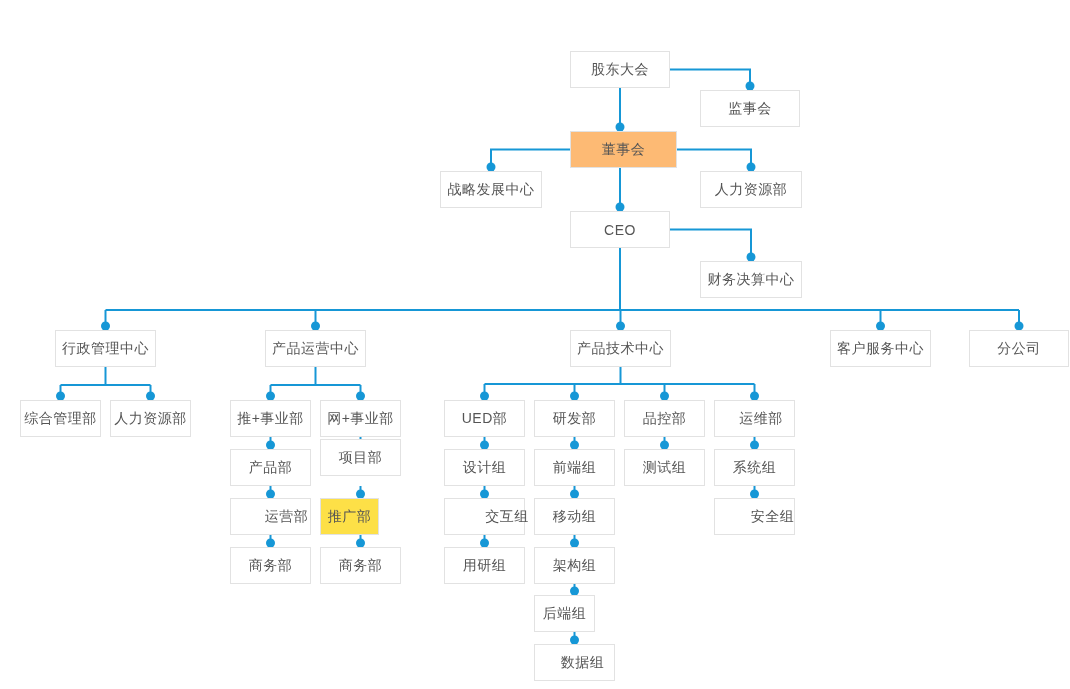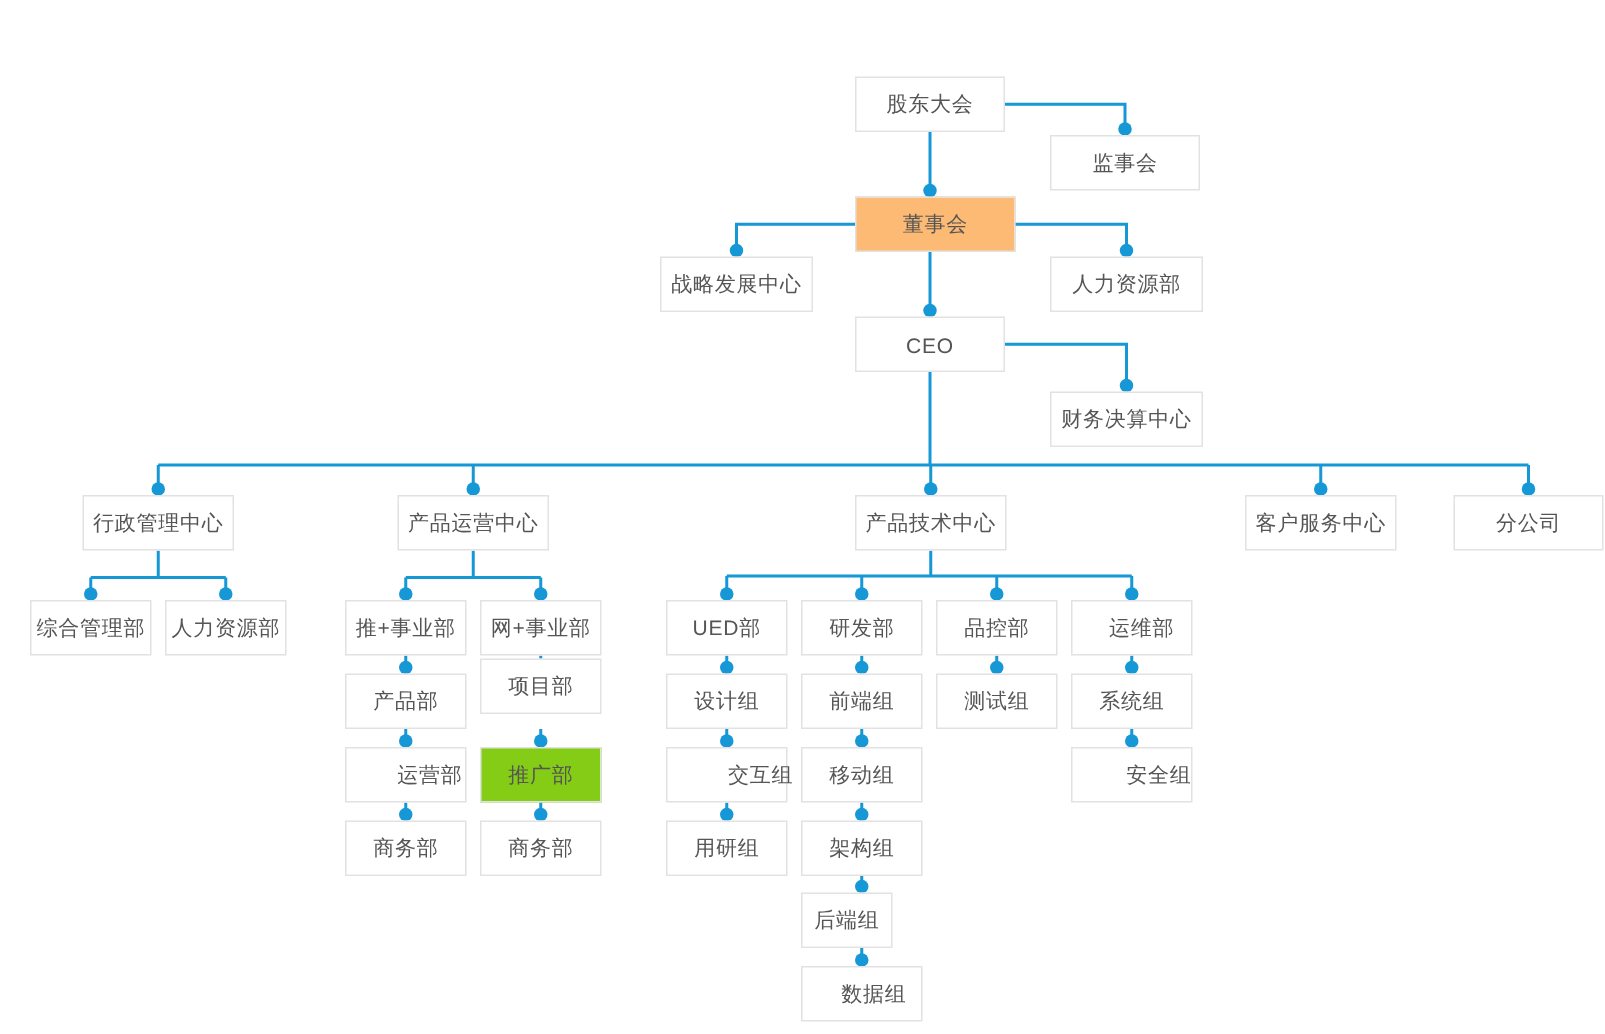--- a/index.html
+++ b/index.html
@@ -135,21 +135,21 @@
       <div class="node" style="left: 830px; top: 330px; width: 101px; height: 37px; border-color: rgb(226, 226, 226); color: rgb(85, 85, 85); background: rgb(255, 255, 255);">客户服务中心</div>
       <div class="node" style="left: 969px; top: 330px; width: 100px; height: 37px; border-color: rgb(226, 226, 226); color: rgb(85, 85, 85); background: rgb(255, 255, 255);">分公司</div>
       <div class="node" style="left: 20px; top: 400px; width: 81px; height: 37px; border-color: rgb(226, 226, 226); color: rgb(85, 85, 85); background: rgb(255, 255, 255);">综合管理部</div>
       <div class="node" style="left: 110px; top: 400px; width: 81px; height: 37px; border-color: rgb(226, 226, 226); color: rgb(85, 85, 85); background: rgb(255, 255, 255);">人力资源部</div>
       <div class="node" style="left: 230px; top: 400px; width: 81px; height: 37px; border-color: rgb(226, 226, 226); color: rgb(85, 85, 85); background: rgb(255, 255, 255);">推+事业部</div>
       <div class="node" style="left: 320px; top: 400px; width: 81px; height: 37px; border-color: rgb(226, 226, 226); color: rgb(85, 85, 85); background: rgb(255, 255, 255);">网+事业部</div>
       <div class="node" style="left: 230px; top: 449px; width: 81px; height: 37px; border-color: rgb(226, 226, 226); color: rgb(85, 85, 85); background: rgb(255, 255, 255);">产品部</div>
       <div class="node" style="left: 230px; top: 498px; width: 81px; height: 37px; border-color: rgb(226, 226, 226); color: rgb(85, 85, 85); background: rgb(255, 255, 255); padding-left: 32px;">运营部</div>
       <div class="node" style="left: 230px; top: 547px; width: 81px; height: 37px; border-color: rgb(226, 226, 226); color: rgb(85, 85, 85); background: rgb(255, 255, 255);">商务部</div>
       <div class="node" style="left: 320px; top: 439px; width: 81px; height: 37px; border-color: rgb(226, 226, 226); color: rgb(85, 85, 85); background: rgb(255, 255, 255);">项目部</div>
-      <div class="node" style="left: 320px; top: 498px; width: 81px; height: 37px; border-color: rgb(226, 226, 226); color: rgb(85, 85, 85); background: #84cc16;">推广部</div>
+      <div class="node" style="left: 320px; top: 498px; width: 59px; height: 37px; border-color: rgb(226, 226, 226); color: rgb(85, 85, 85); background: #fde047;">推广部</div>
       <div class="node" style="left: 320px; top: 547px; width: 81px; height: 37px; border-color: rgb(226, 226, 226); color: rgb(85, 85, 85); background: rgb(255, 255, 255);">商务部</div>
       <div class="node" style="left: 444px; top: 400px; width: 81px; height: 37px; border-color: rgb(226, 226, 226); color: rgb(85, 85, 85); background: rgb(255, 255, 255);">UED部</div>
       <div class="node" style="left: 444px; top: 449px; width: 81px; height: 37px; border-color: rgb(226, 226, 226); color: rgb(85, 85, 85); background: rgb(255, 255, 255);">设计组</div>
       <div class="node" style="left: 444px; top: 498px; width: 81px; height: 37px; border-color: rgb(226, 226, 226); color: rgb(85, 85, 85); background: rgb(255, 255, 255); padding-left: 45px;">交互组</div>
       <div class="node" style="left: 444px; top: 547px; width: 81px; height: 37px; border-color: rgb(226, 226, 226); color: rgb(85, 85, 85); background: rgb(255, 255, 255);">用研组</div>
       <div class="node" style="left: 534px; top: 400px; width: 81px; height: 37px; border-color: rgb(226, 226, 226); color: rgb(85, 85, 85); background: rgb(255, 255, 255);">研发部</div>
       <div class="node" style="left: 534px; top: 449px; width: 81px; height: 37px; border-color: rgb(226, 226, 226); color: rgb(85, 85, 85); background: rgb(255, 255, 255);">前端组</div>
       <div class="node" style="left: 534px; top: 498px; width: 81px; height: 37px; border-color: rgb(226, 226, 226); color: rgb(85, 85, 85); background: rgb(255, 255, 255);">移动组</div>
       <div class="node" style="left: 534px; top: 547px; width: 81px; height: 37px; border-color: rgb(226, 226, 226); color: rgb(85, 85, 85); background: rgb(255, 255, 255);">架构组</div>
       <div class="node" style="left: 534px; top: 595px; width: 61px; height: 37px; border-color: rgb(226, 226, 226); color: rgb(85, 85, 85); background: rgb(255, 255, 255);">后端组</div>

